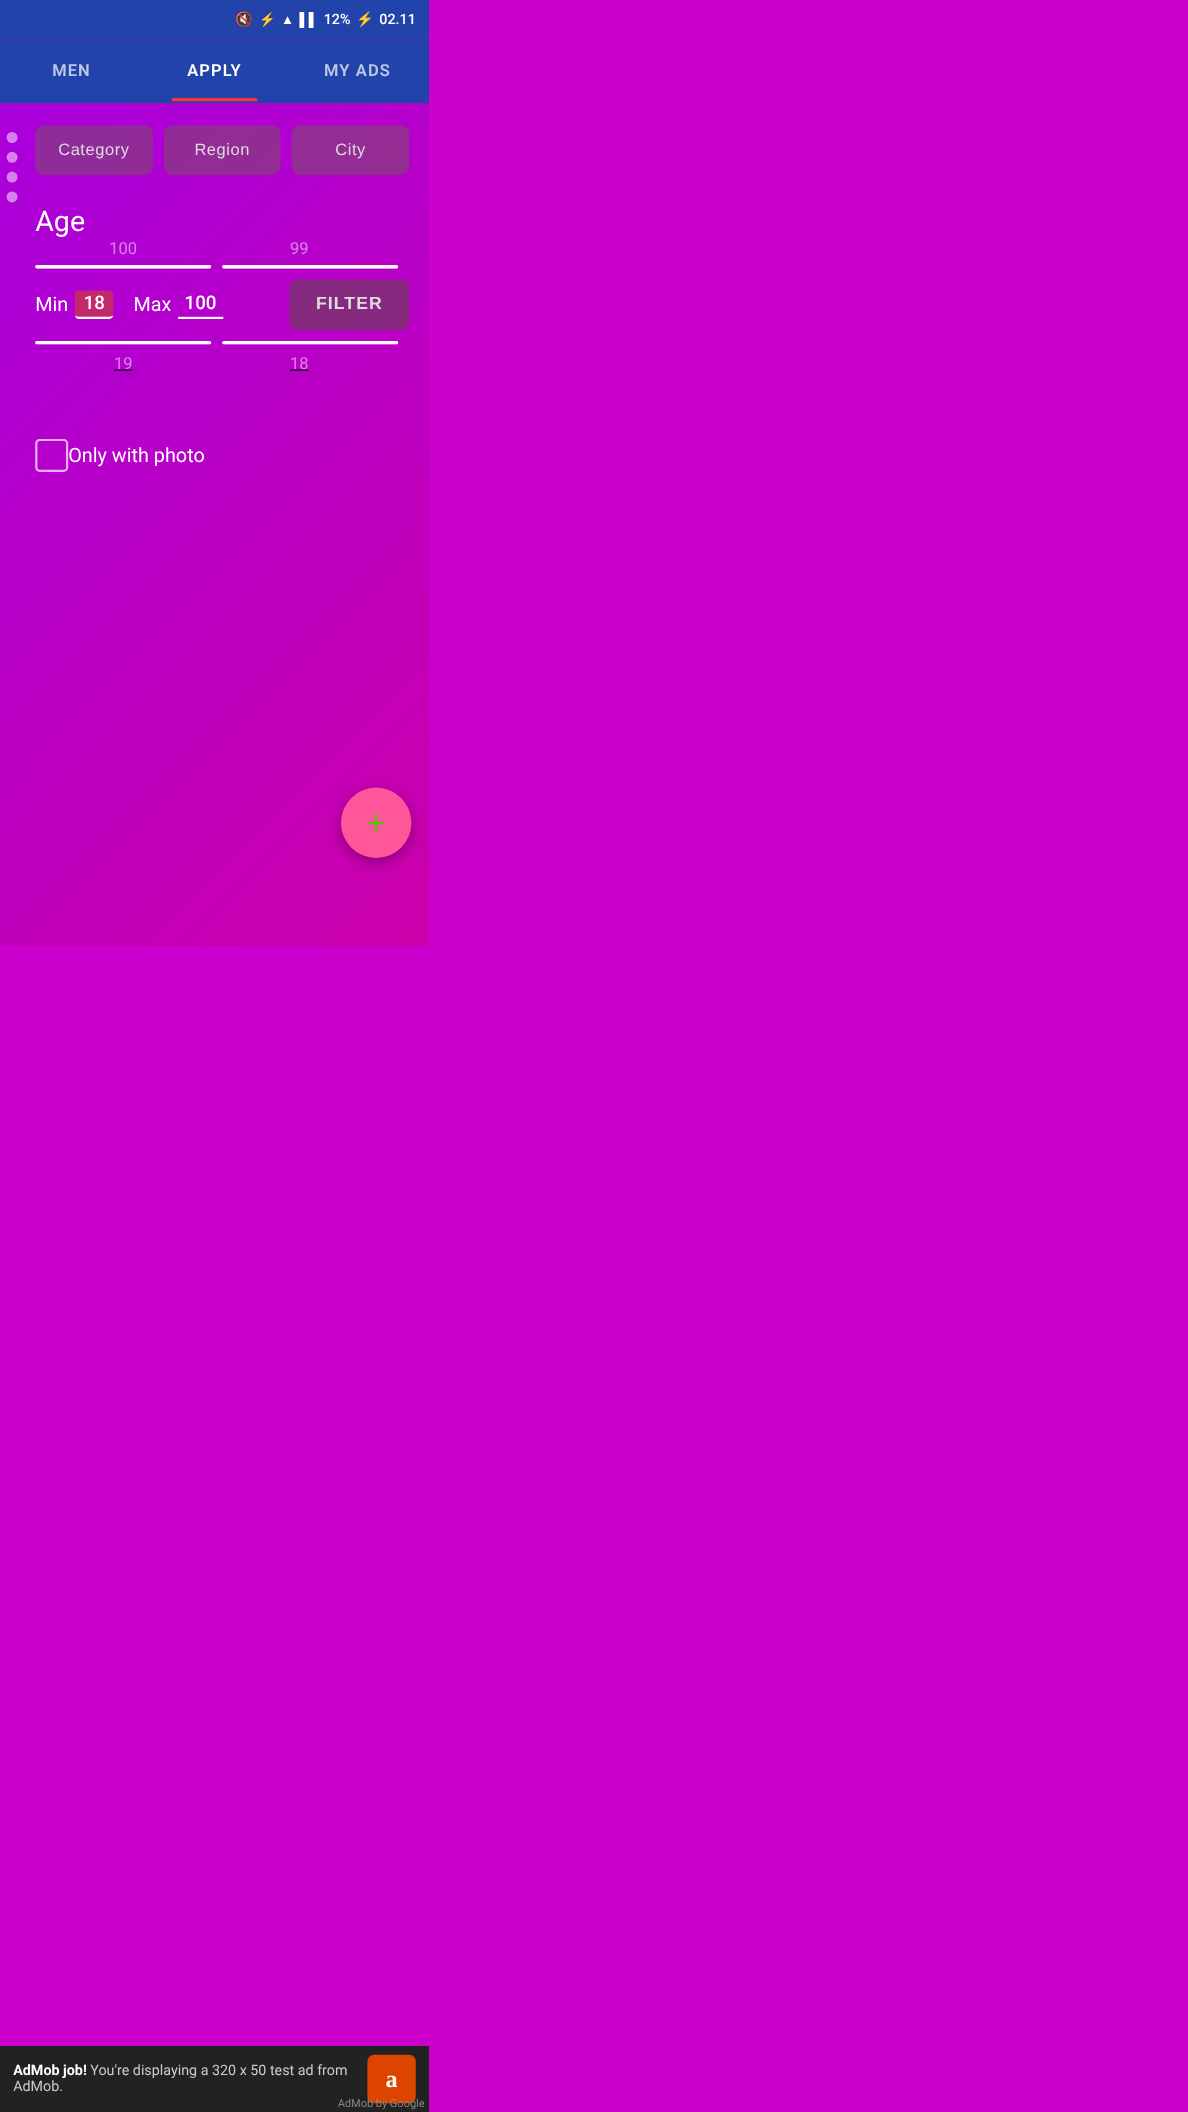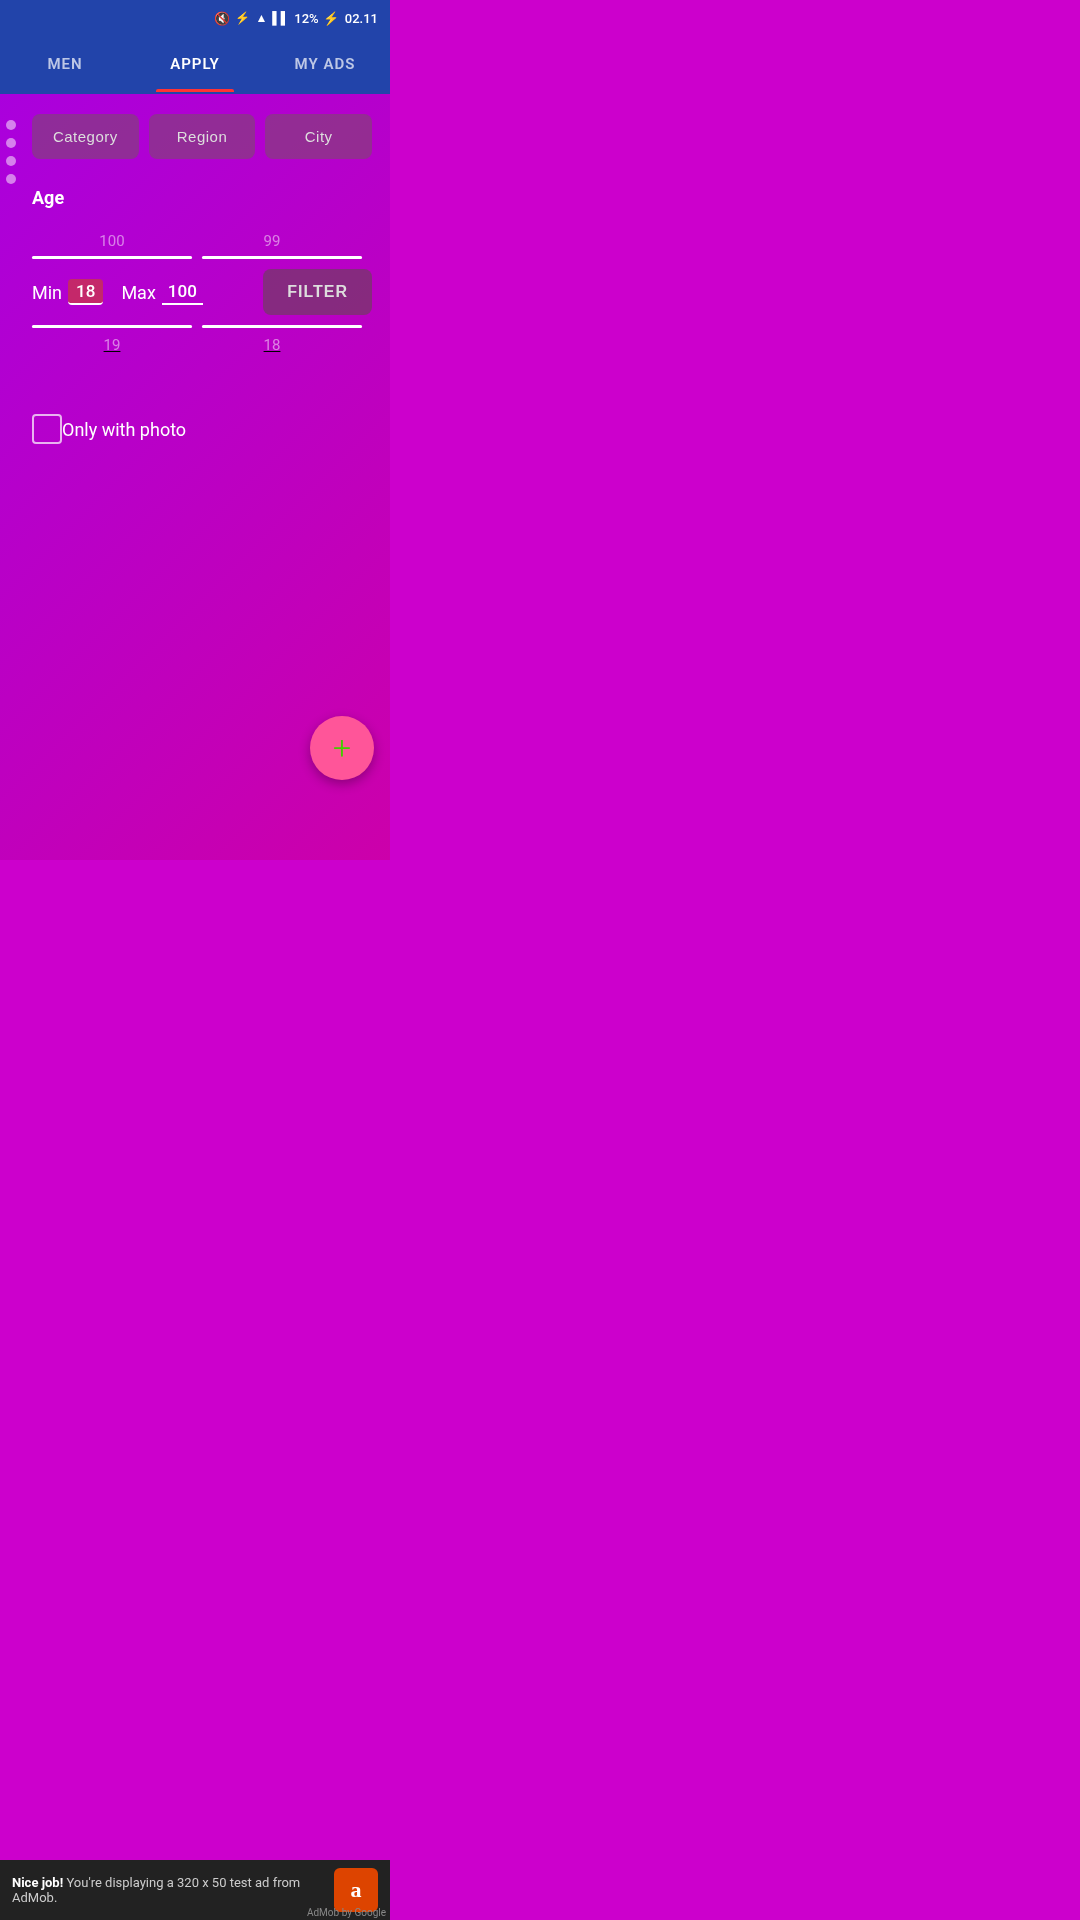--- a/index.html
+++ b/index.html
@@ -114,23 +114,22 @@
       cursor: pointer;
       letter-spacing: 0.5px;
     }
 
     
     .age-section {
       margin-left: 14px;
     }
     .age-title {
       color: white;
-      font-size: 18px;
-      font-weight: 700;
-      margin-bottom: 24px;
+      font-size: 26px;
+      font-weight: 400;
     }
 
     .slider-top-labels {
       display: flex;
       gap: 0;
       margin-bottom: 6px;
     }
     .slider-top-label {
       color: rgba(255,255,255,0.5);
       font-size: 15px;
@@ -380,17 +379,17 @@
   </div>
 
   <div class="fab" style="position:absolute;bottom:80px;right:16px;">
     <span class="fab-plus">+</span>
   </div>
 
 </div>
 
 <div class="ad-banner">
   <div class="ad-text">
-    <strong>Nice job!</strong><span> You're displaying a 320 x 50 test ad from AdMob.</span>
+    <strong>AdMob job!</strong><span> You're displaying a 320 x 50 test ad from AdMob.</span>
   </div>
   <div class="ad-logo" style="font-family:serif;">a</div>
   <div class="ad-source">AdMob by Google</div>
 </div>
 
 </body></html>

